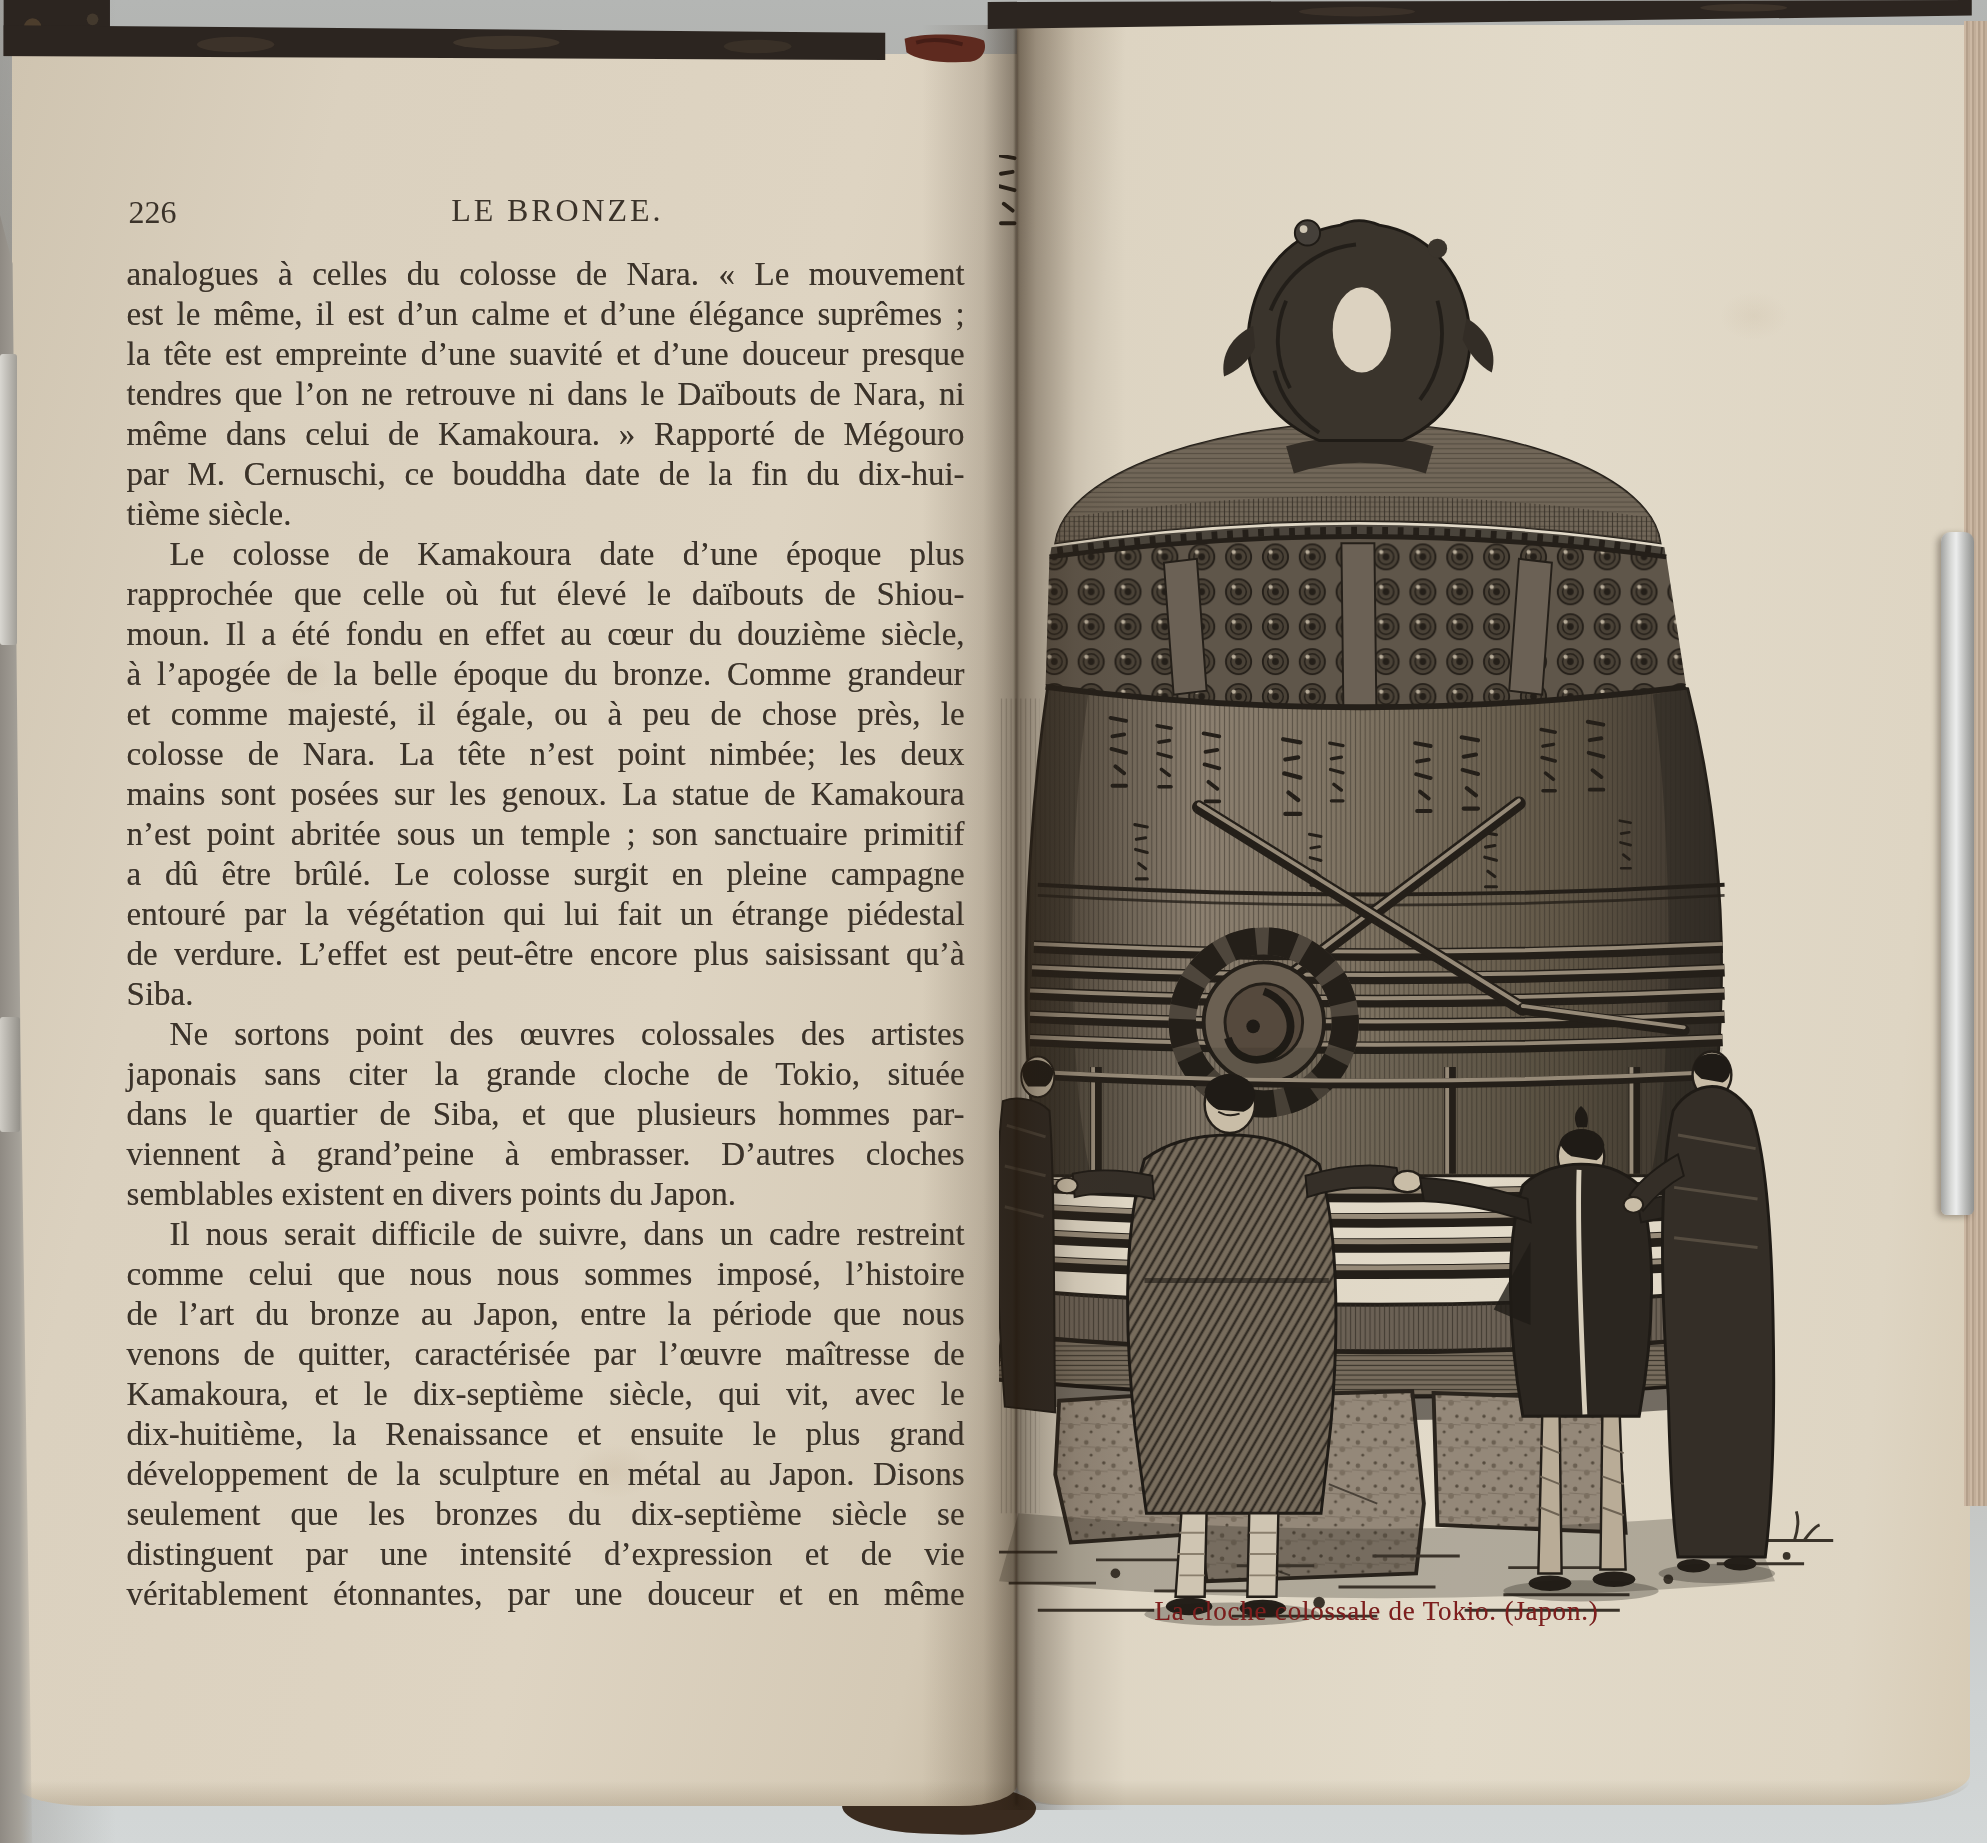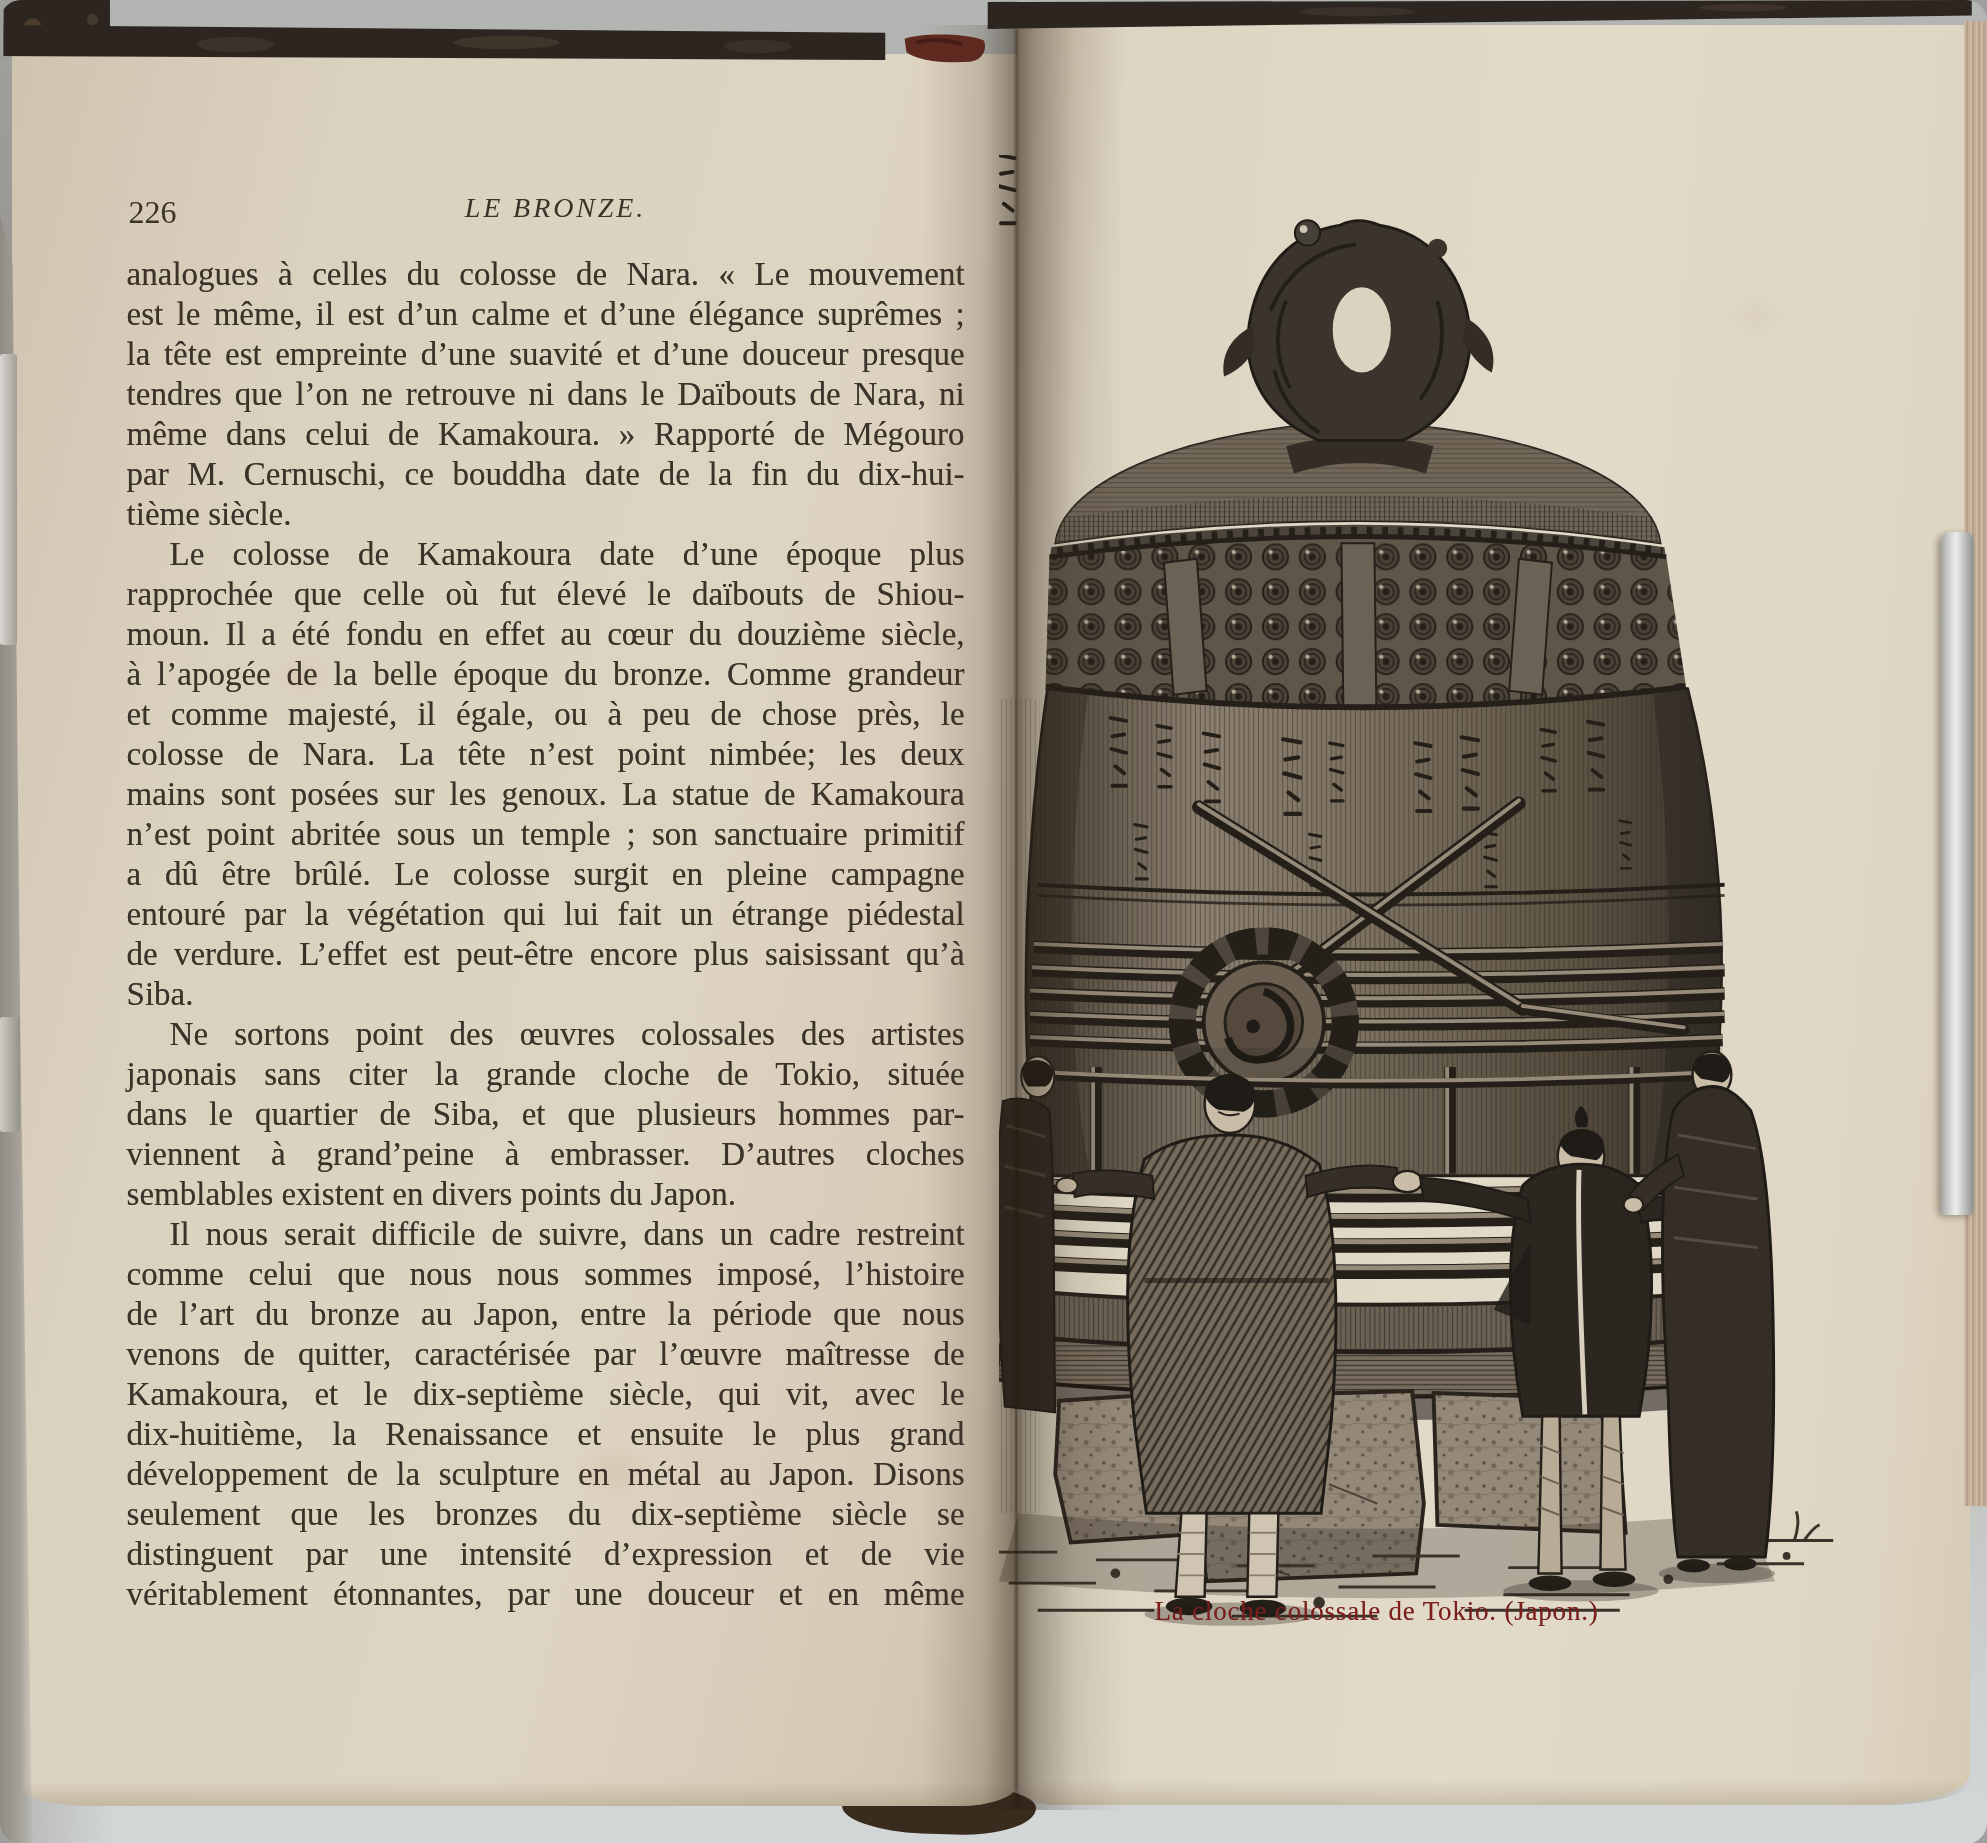--- a/index.html
+++ b/index.html
@@ -1,17 +1,17 @@
 <!DOCTYPE html>
 <html><head>
 <meta charset="utf-8">
 <style>
   html,body{margin:0;padding:0;background:#9fa09e;}
   .scene{position:relative;width:1987px;height:1844px;overflow:hidden;
-         font-family:"Liberation Serif","DejaVu Serif",serif;border-radius:21px;}
+         font-family:"Liberation Serif","DejaVu Serif",serif;}
   
   .bg{position:absolute;inset:0;z-index:0;
       background:linear-gradient(180deg,#b4b6b4 0%,#b0b1ae 6%,#a9a7a0 16%,#b3b1ab 45%,#c2c3c0 78%,#ced2d2 92%,#d3d7d7 100%);}
   .bg-left{position:absolute;left:0;top:0;width:116px;height:100%;z-index:0;
       background:linear-gradient(90deg,rgba(120,116,110,.35),rgba(120,116,110,0));}
   
   .cover-bottom{position:absolute;left:842px;top:1784px;width:194px;height:50px;z-index:1;
       background:#3a2b1f;border-radius:30% 45% 50% 50%/40% 50% 70% 60%;transform:rotate(2deg);}
   
   .page{position:absolute;z-index:2;}
@@ -48,21 +48,21 @@
   .edge-left{position:absolute;left:0;top:215px;width:35px;height:1628px;z-index:5;
       background:linear-gradient(90deg,#8f8a83 0%,#a5a199 55%,rgba(165,161,153,0) 100%);
       clip-path:polygon(0 0,36% 3%,58% 50%,92% 100%,0 100%);}
   .edge-left-m1{position:absolute;left:0;top:354px;width:16.5px;height:291px;z-index:6;border-radius:2.9px;
       background:linear-gradient(90deg,#d9d7d1,#a19e97);}
   .edge-left-m2{position:absolute;left:0;top:1017px;width:20.4px;height:115px;z-index:6;border-radius:2.9px;
       background:linear-gradient(90deg,#cfccc5,#94918a);}
   
   .page-head{position:absolute;left:115px;top:136px;width:836px;height:43px;color:#3b332a;}
   .pagenum{position:absolute;left:1.9px;top:3.9px;font-size:32px;}
-  .runhead{position:absolute;left:50%;top:1.9px;transform:translateX(-44%);font-size:28px;letter-spacing:2.9px;font-style:italic;}
+  .runhead{position:absolute;left:50%;top:1.9px;transform:translateX(-44%);font-size:32px;letter-spacing:2.9px;}
   .text-block{position:absolute;left:115px;top:200px;width:838px;color:#3b332a;
       font-size:33px;line-height:40px;text-shadow:0 0 0.6px rgba(58,48,38,.55);}
   .line{height:40px;white-space:nowrap;text-align:justify;text-align-last:justify;overflow:visible;}
   .line.end{text-align-last:left;}
   .line.ind{text-indent:43px;}
   
   .caption{position:absolute;left:1095px;top:1596px;width:563px;z-index:3;
       text-align:center;font-size:27px;letter-spacing:0.8px;color:#7f1d1d;
       text-shadow:0 0 0.5px rgba(58,48,38,.5);}
   .engraving{position:absolute;left:999px;top:155px;z-index:3;}

